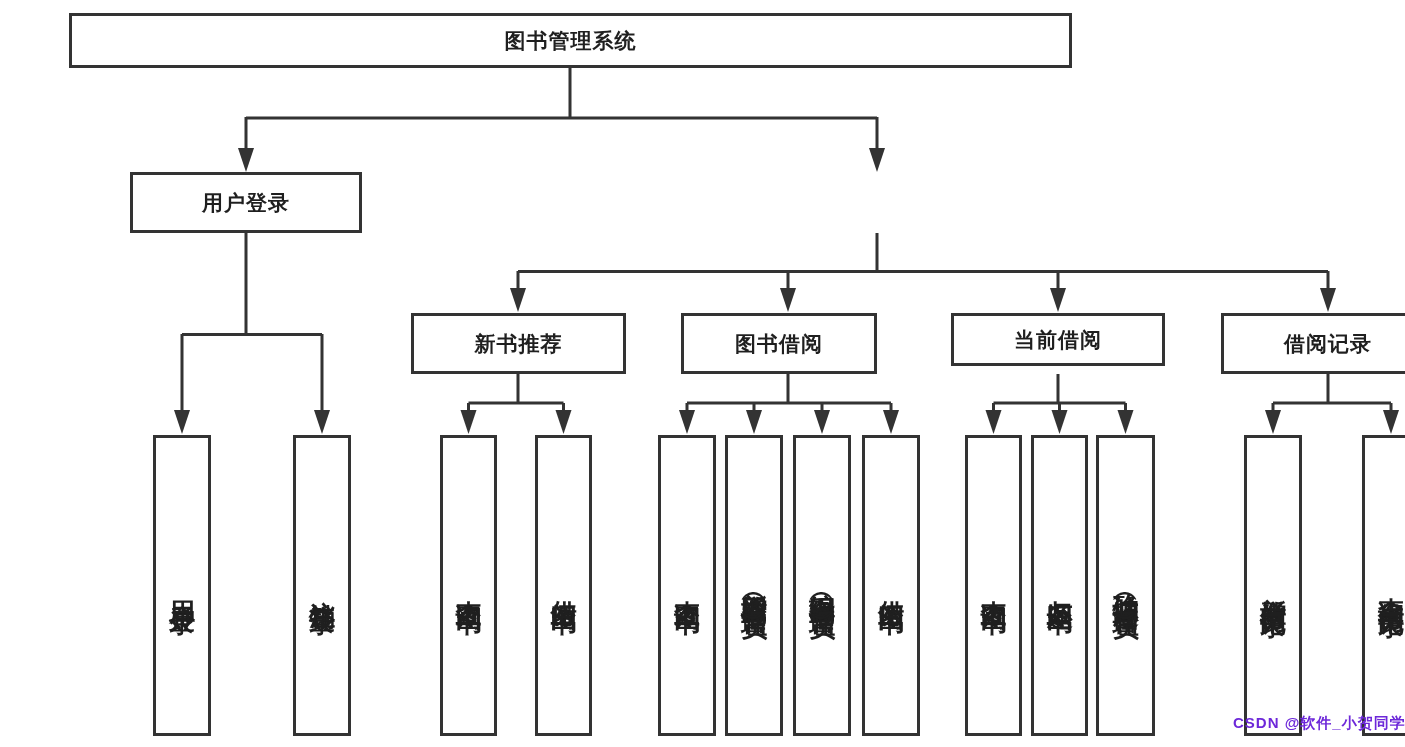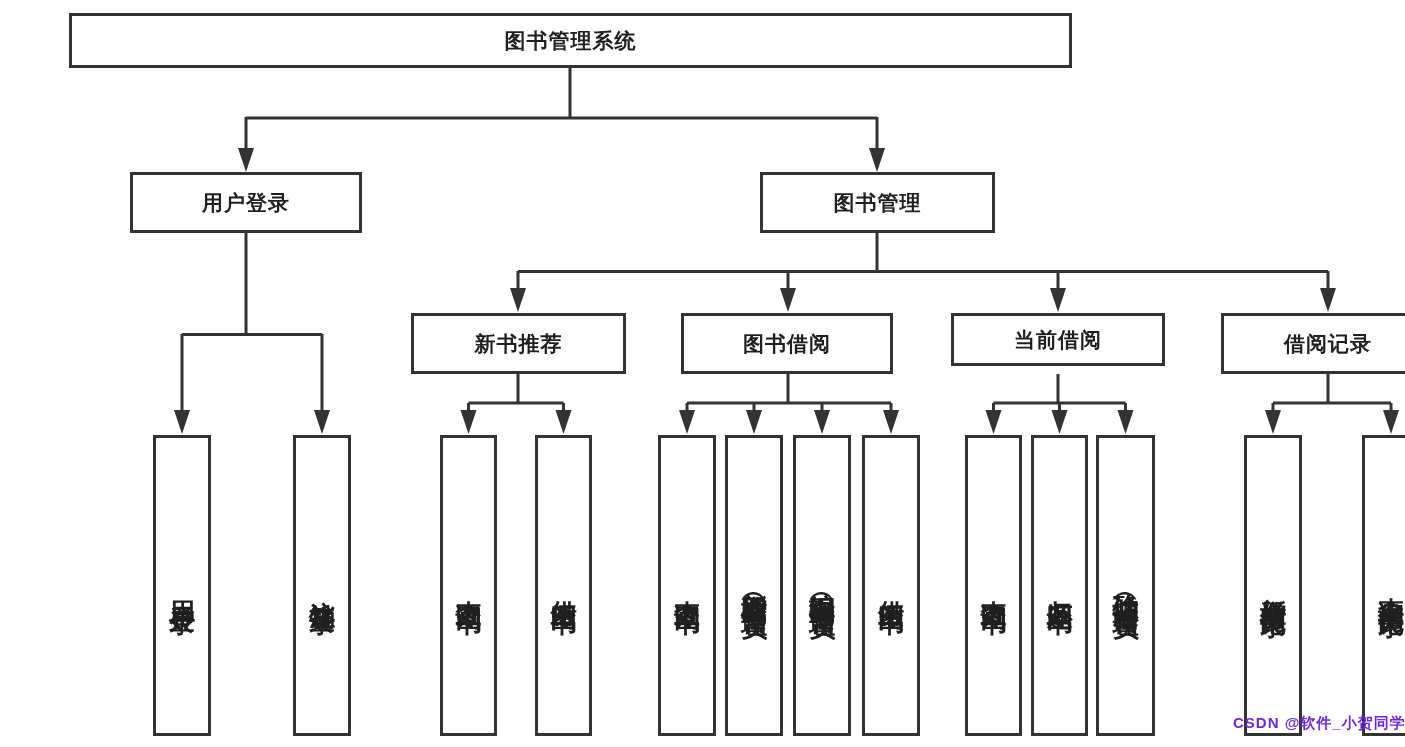--- a/index.html
+++ b/index.html
@@ -81,28 +81,25 @@
     </g>
   </svg>
 
   <div class="box hbox" style="left:21px;top:13px;width:1003px;height:55px;">
     <span>图书管理系统</span>
   </div>
 
   <div class="box hbox" style="left:82px;top:172px;width:232px;height:61px;">
     <span>用户登录</span>
   </div>
-  <div class="box hbox" style="left:712px;top:172px;width:235px;height:61px;">
-    <span>图书管理</span>
-  </div>
 
   <div class="box hbox" style="left:363px;top:313px;width:215px;height:61px;font-family:Liberation Mono, monospace;">
     <span>新书推荐</span>
   </div>
-  <div class="box hbox" style="left:633px;top:313px;width:212px;height:61px;">
+  <div class="box hbox" style="left:633px;top:313px;width:196px;height:61px;">
     <span>图书借阅</span>
   </div>
   <div class="box hbox" style="left:903px;top:313px;width:214px;height:53px;">
     <span>当前借阅</span>
   </div>
   <div class="box hbox" style="left:1173px;top:313px;width:214px;height:61px;">
     <span>借阅记录</span>
   </div>
 
   <div class="box vbox" style="left:105px;top:435px;width:58px;height:301px;">

